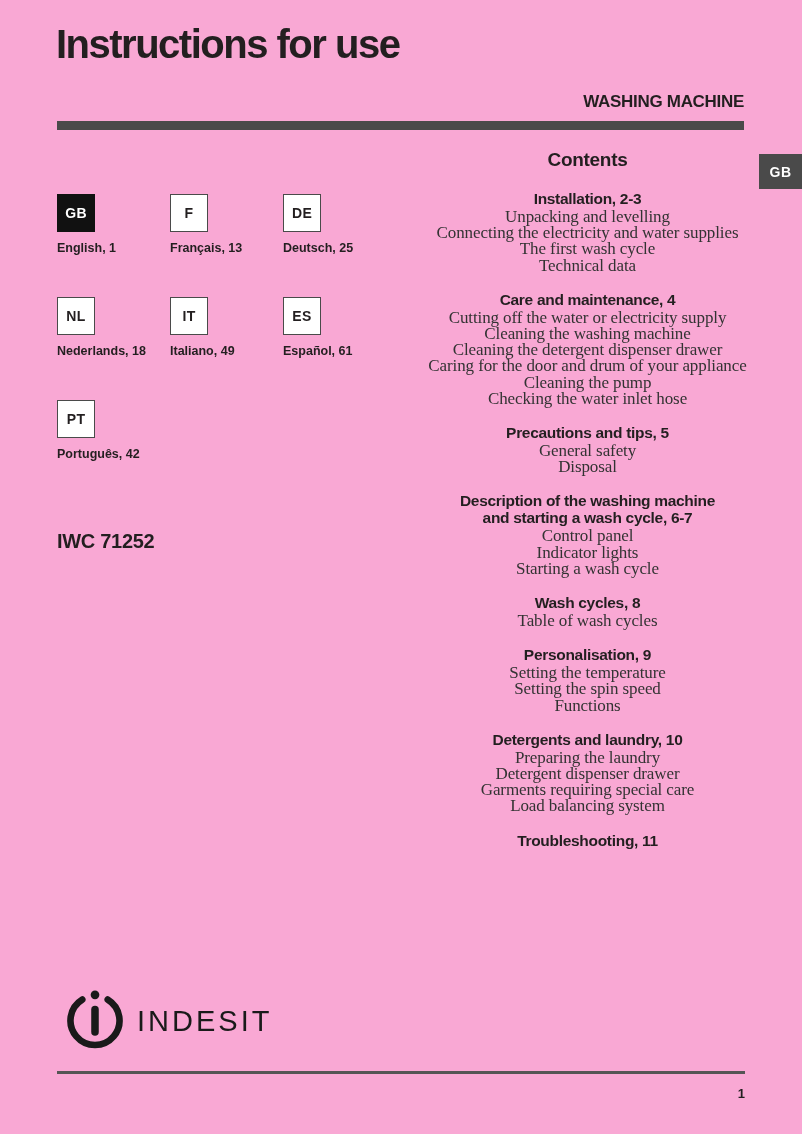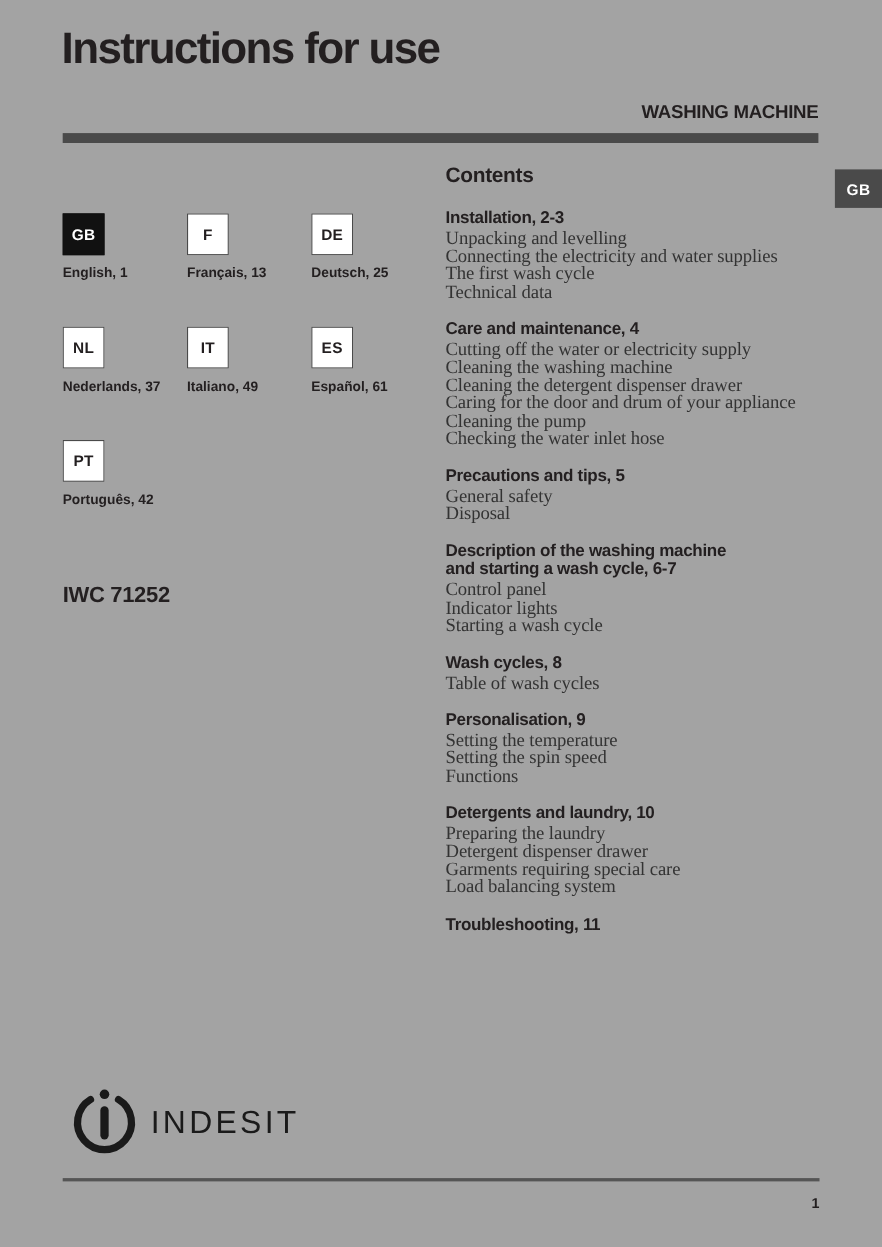--- a/index.html
+++ b/index.html
@@ -1,19 +1,19 @@
 <!DOCTYPE html>
 <html><head>
 <meta charset="utf-8">
 <style>
   html,body{margin:0;padding:0;background:#e8e8e8;}
   .page{
     position:relative;
     width:802px;height:1134px;
-    background:#a3a3a3;
+    background:#f9a8d4;
     font-family:"Liberation Sans","DejaVu Sans",sans-serif;
     color:#231f20;
     overflow:hidden;
     margin:0 auto;
   }
   
   .doc-title{
     position:absolute;left:56px;top:22px;
     font-size:40px;font-weight:bold;letter-spacing:-1.5px;
     color:#231f20;
@@ -53,21 +53,21 @@
   .lang-label{
     margin-top:9px;font-size:12.5px;font-weight:bold;white-space:nowrap;
   }
   
   .model-number{
     position:absolute;left:57px;top:530px;
     font-size:20px;font-weight:bold;letter-spacing:-0.3px;
   }
   
   .contents{
-    position:absolute;left:405px;top:149px;width:335px;
+    position:absolute;left:420px;top:149px;width:335px;text-align:center;
   }
   .contents-heading{
     font-size:19px;font-weight:bold;margin:0 0 19px 0;letter-spacing:-0.3px;
   }
   .contents-section{margin:17px 0 15px 0;}
   .contents-section-title{
     font-size:15.5px;font-weight:bold;line-height:17px;
     letter-spacing:-0.3px;white-space:pre-line;margin:0 0 2px 0;
   }
   .contents-item{
@@ -114,21 +114,21 @@
     <div class="lang-label">Français, 13</div>
   </div>
 
   <div class="lang-cell">
     <div class="lang-box">DE</div>
     <div class="lang-label">Deutsch, 25</div>
   </div>
 
   <div class="lang-cell">
     <div class="lang-box">NL</div>
-    <div class="lang-label">Nederlands, 37</div>
+    <div class="lang-label">Nederlands, 18</div>
   </div>
 
   <div class="lang-cell">
     <div class="lang-box">IT</div>
     <div class="lang-label">Italiano, 49</div>
   </div>
 
   <div class="lang-cell">
     <div class="lang-box">ES</div>
     <div class="lang-label">Español, 61</div>

